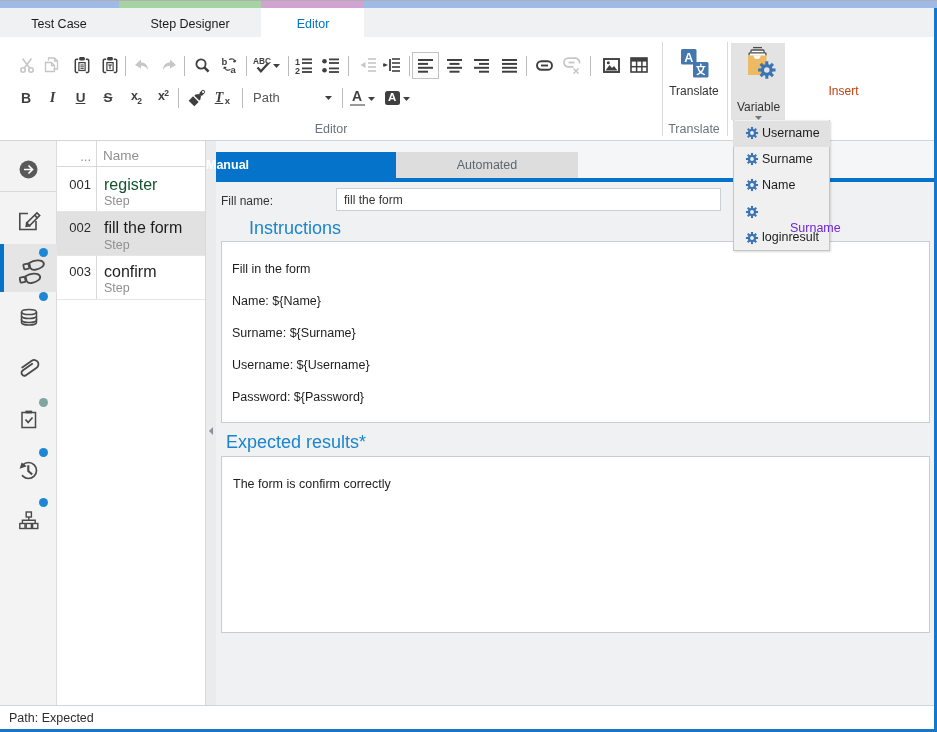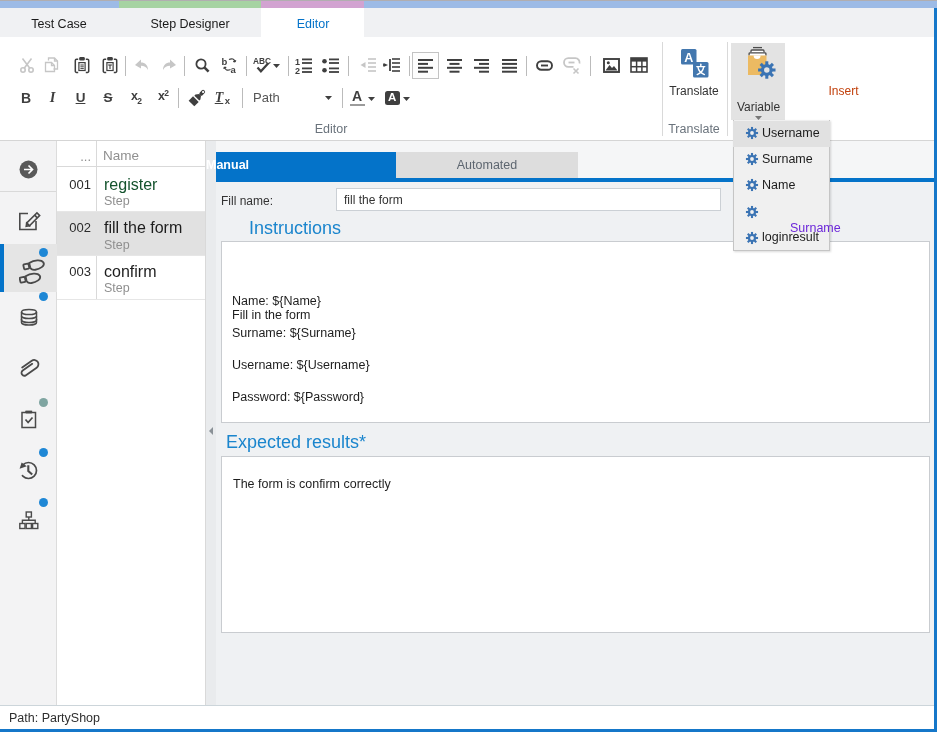--- a/index.html
+++ b/index.html
@@ -355,30 +355,30 @@
 <div style="position:absolute;left:216px;top:152px;width:180px;height:26px;background:#0473c9;"></div>
 <div style="position:absolute;left:396px;top:152px;width:182px;height:26px;background:#dddddd;"></div>
 <div style="position:absolute;left:216px;top:178px;width:718px;height:4px;background:#0473c9;"></div>
 <div style="position:absolute;left:206px;top:156.2px;width:200px;font:bold 12.5px/18.5px 'Liberation Sans', sans-serif;color:#ffffff;white-space:nowrap;">Manual</div>
 <div style="position:absolute;left:387px;top:155.8px;width:200px;text-align:center;font:normal 12.5px/18.5px 'Liberation Sans', sans-serif;color:#5d6670;white-space:nowrap;">Automated</div>
 <div style="position:absolute;left:221px;top:191.5px;font:normal 12px/18px 'Liberation Sans', sans-serif;color:#333;white-space:nowrap;">Fill name:</div>
 <div style="position:absolute;left:336px;top:188px;width:385px;height:23px;background:#ffffff;border:1px solid #cbd0d5;"></div>
 <div style="position:absolute;left:344px;top:191.0px;font:normal 12px/18px 'Liberation Sans', sans-serif;color:#333;white-space:nowrap;">fill the form</div>
 <div style="position:absolute;left:225px;top:216.0px;font:normal 18px/24px 'Liberation Sans', sans-serif;color:#1a85cd;white-space:nowrap;margin-left:24px;">Instructions</div>
 <div style="position:absolute;left:221px;top:241px;width:709px;height:182px;background:#ffffff;border:1px solid #c9ccd0;"></div>
-<div style="position:absolute;left:232px;top:260.2px;font:normal 12.5px/18.5px 'Liberation Sans', sans-serif;color:#1e1e1e;white-space:nowrap;margin-top:46px;">Fill in the form</div>
+<div style="position:absolute;left:232px;top:260.2px;font:normal 12.5px/18.5px 'Liberation Sans', sans-serif;color:#1e1e1e;white-space:nowrap;">Fill in the form</div>
 <div style="position:absolute;left:232px;top:292.2px;font:normal 12.5px/18.5px 'Liberation Sans', sans-serif;color:#1e1e1e;white-space:nowrap;">Name: ${Name}</div>
 <div style="position:absolute;left:232px;top:324.2px;font:normal 12.5px/18.5px 'Liberation Sans', sans-serif;color:#1e1e1e;white-space:nowrap;">Surname: ${Surname}</div>
 <div style="position:absolute;left:232px;top:356.2px;font:normal 12.5px/18.5px 'Liberation Sans', sans-serif;color:#1e1e1e;white-space:nowrap;">Username: ${Username}</div>
 <div style="position:absolute;left:232px;top:388.2px;font:normal 12.5px/18.5px 'Liberation Sans', sans-serif;color:#1e1e1e;white-space:nowrap;">Password: ${Password}</div>
 <div style="position:absolute;left:226px;top:429.5px;font:normal 18px/24px 'Liberation Sans', sans-serif;color:#1a85cd;white-space:nowrap;">Expected results*</div>
 <div style="position:absolute;left:221px;top:456px;width:709px;height:177px;background:#ffffff;border:1px solid #c9ccd0;"></div>
 <div style="position:absolute;left:233px;top:475.2px;font:normal 12.5px/18.5px 'Liberation Sans', sans-serif;color:#1e1e1e;white-space:nowrap;">The form is confirm correctly</div>
 <div style="position:absolute;left:0px;top:705px;width:937px;height:23px;background:#ffffff;border-top:1px solid #ccd5da;"></div>
-<div style="position:absolute;left:9px;top:709.2px;font:normal 12.5px/18.5px 'Liberation Sans', sans-serif;color:#2e2e2e;white-space:nowrap;">Path: PartyShop</div>
+<div style="position:absolute;left:9px;top:709.2px;font:normal 12.5px/18.5px 'Liberation Sans', sans-serif;color:#2e2e2e;white-space:nowrap;">Path: Expected</div>
 <div style="position:absolute;left:0px;top:729px;width:937px;height:3px;background:#1577c9;"></div>
 <div style="position:absolute;left:934px;top:8px;width:3px;height:724px;background:#1577c9;"></div>
 <div style="position:absolute;left:733px;top:120px;width:97px;height:130.5px;background:#f0f0f0;border:1px solid #c5c5c5;border-top:none;box-shadow:1px 1px 2px rgba(0,0,0,0.15);"></div>
 <div style="position:absolute;left:733px;top:120.5px;width:97px;height:26px;background:#e1e1e1;"></div>
 <svg style="position:absolute;left:745px;top:126.2px" width="14" height="14" viewBox="0 0 14 14">
     <rect x="5.95" y="0.95" width="2.10" height="4.10" transform="rotate(0 7 7)" fill="#3b74b4"></rect>
     <rect x="5.95" y="0.95" width="2.10" height="4.10" transform="rotate(45 7 7)" fill="#3b74b4"></rect>
     <rect x="5.95" y="0.95" width="2.10" height="4.10" transform="rotate(90 7 7)" fill="#3b74b4"></rect>
     <rect x="5.95" y="0.95" width="2.10" height="4.10" transform="rotate(135 7 7)" fill="#3b74b4"></rect>
     <rect x="5.95" y="0.95" width="2.10" height="4.10" transform="rotate(180 7 7)" fill="#3b74b4"></rect>

